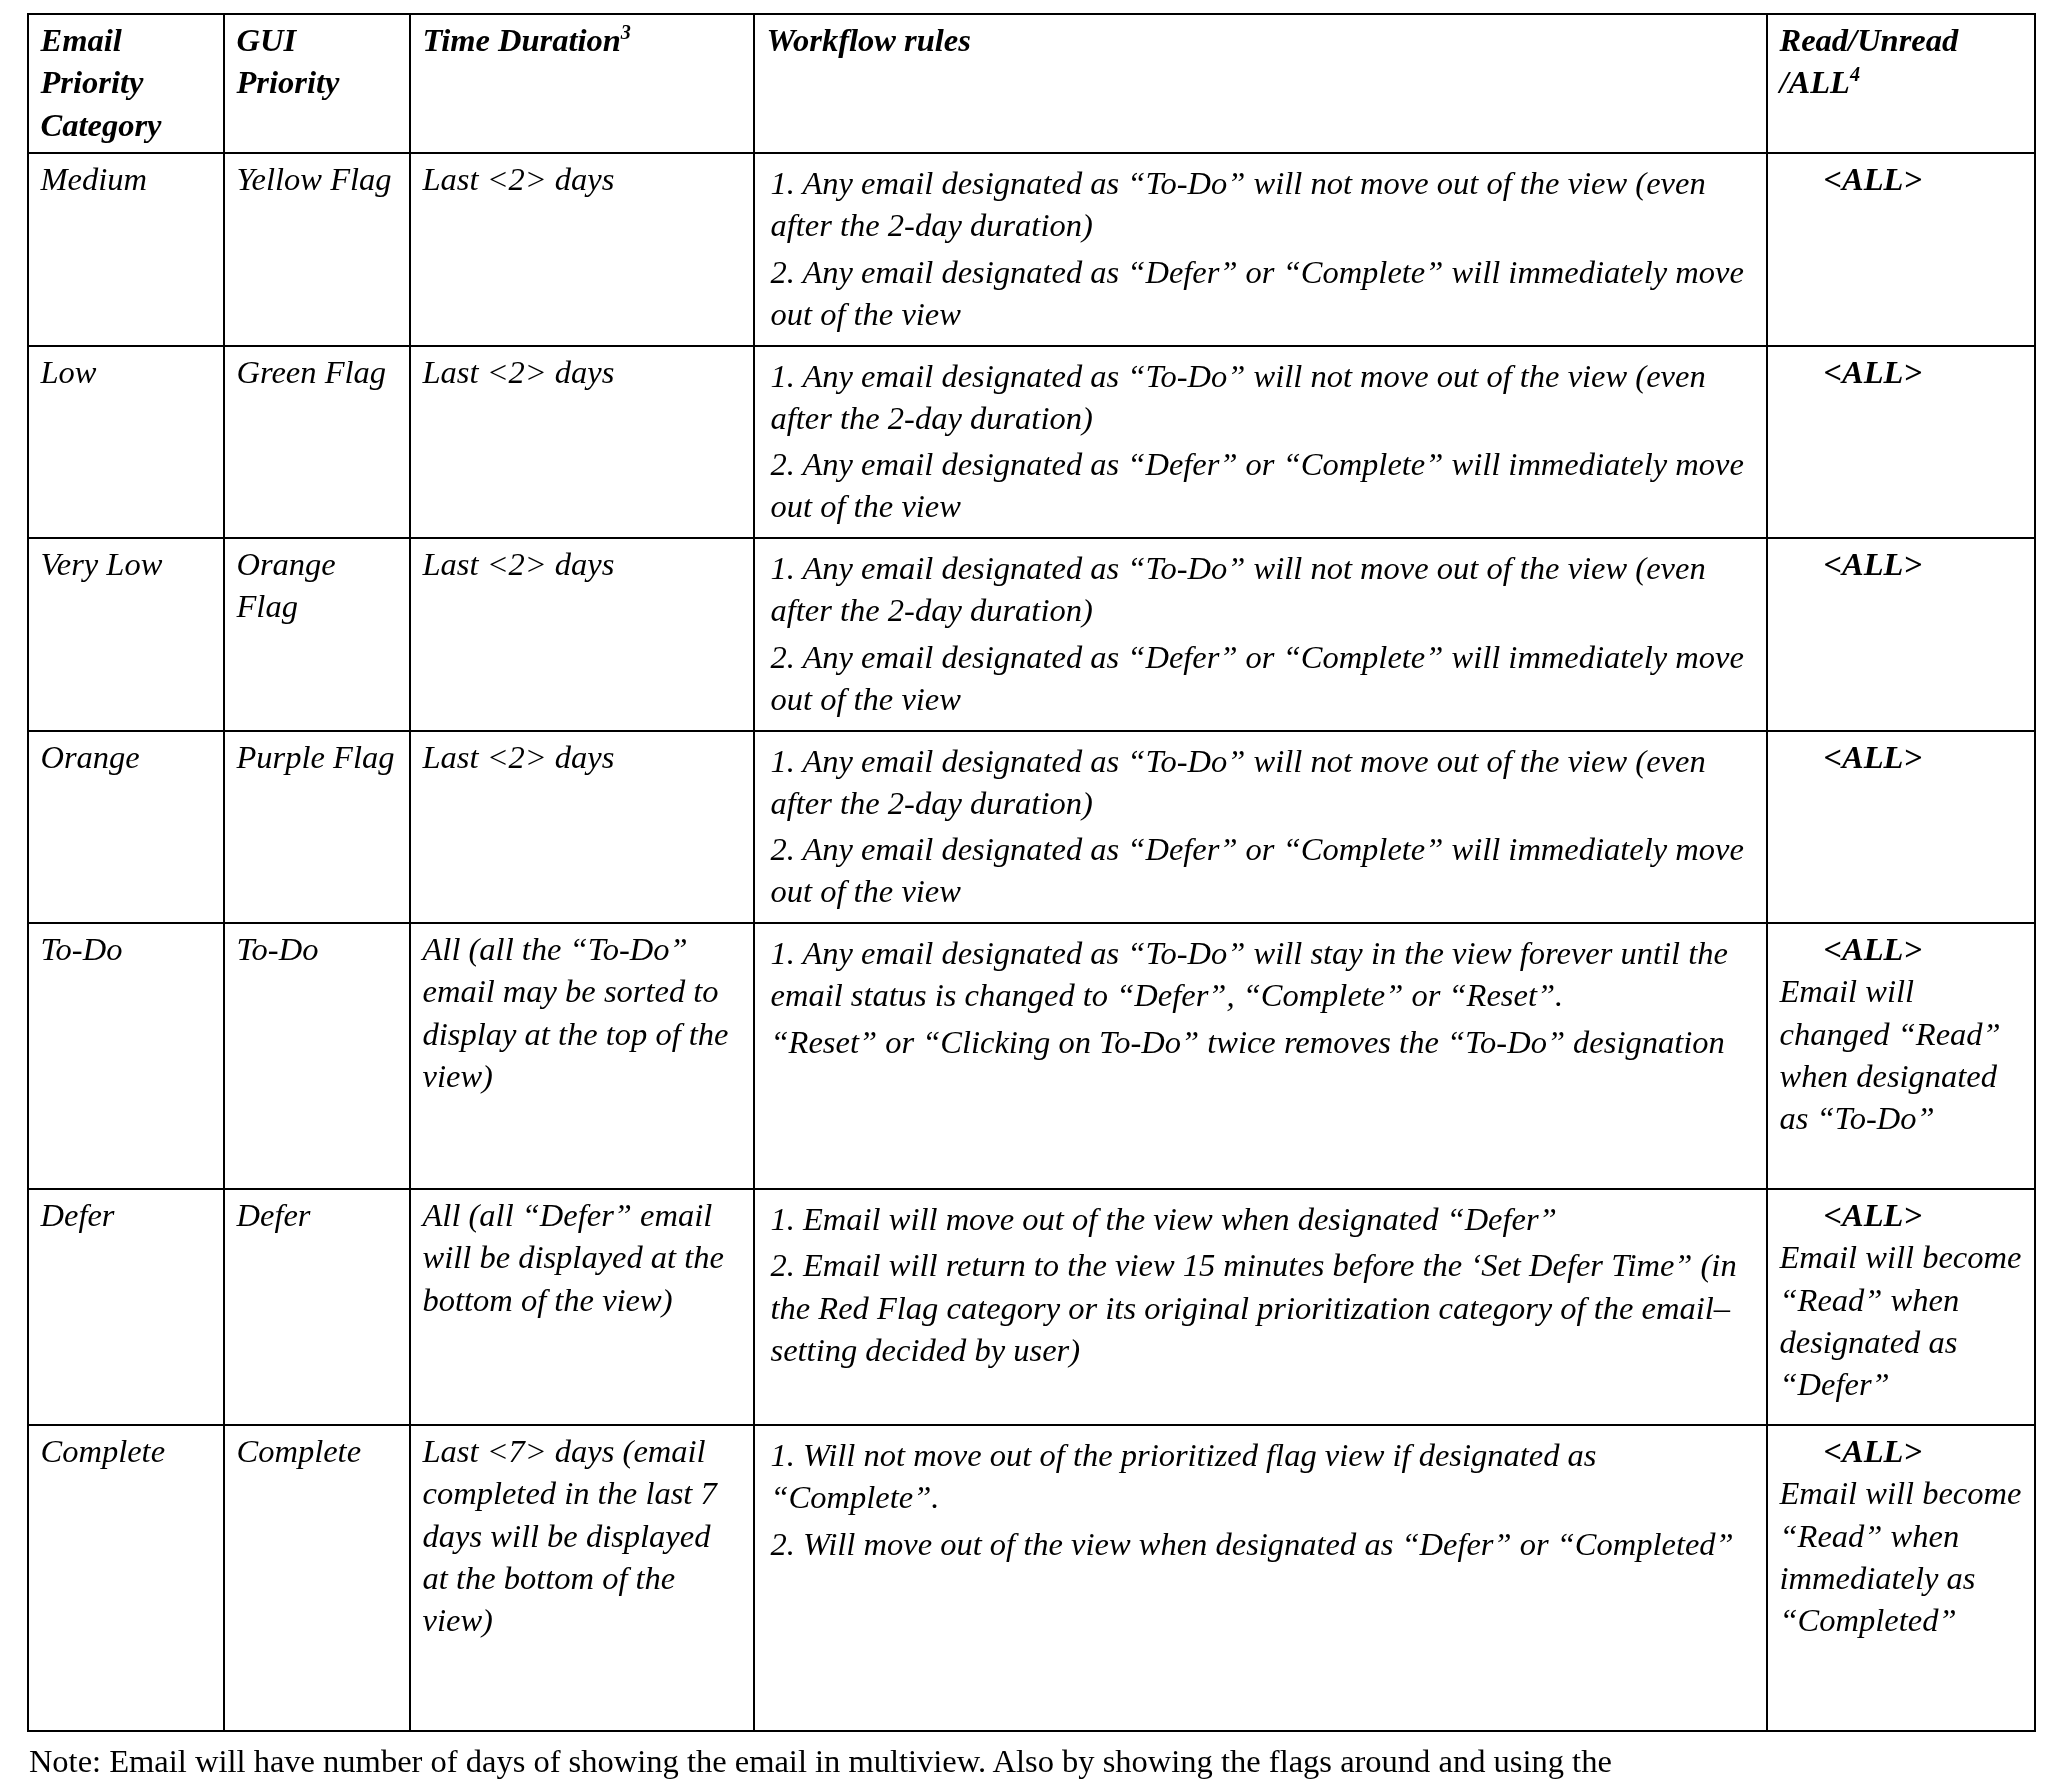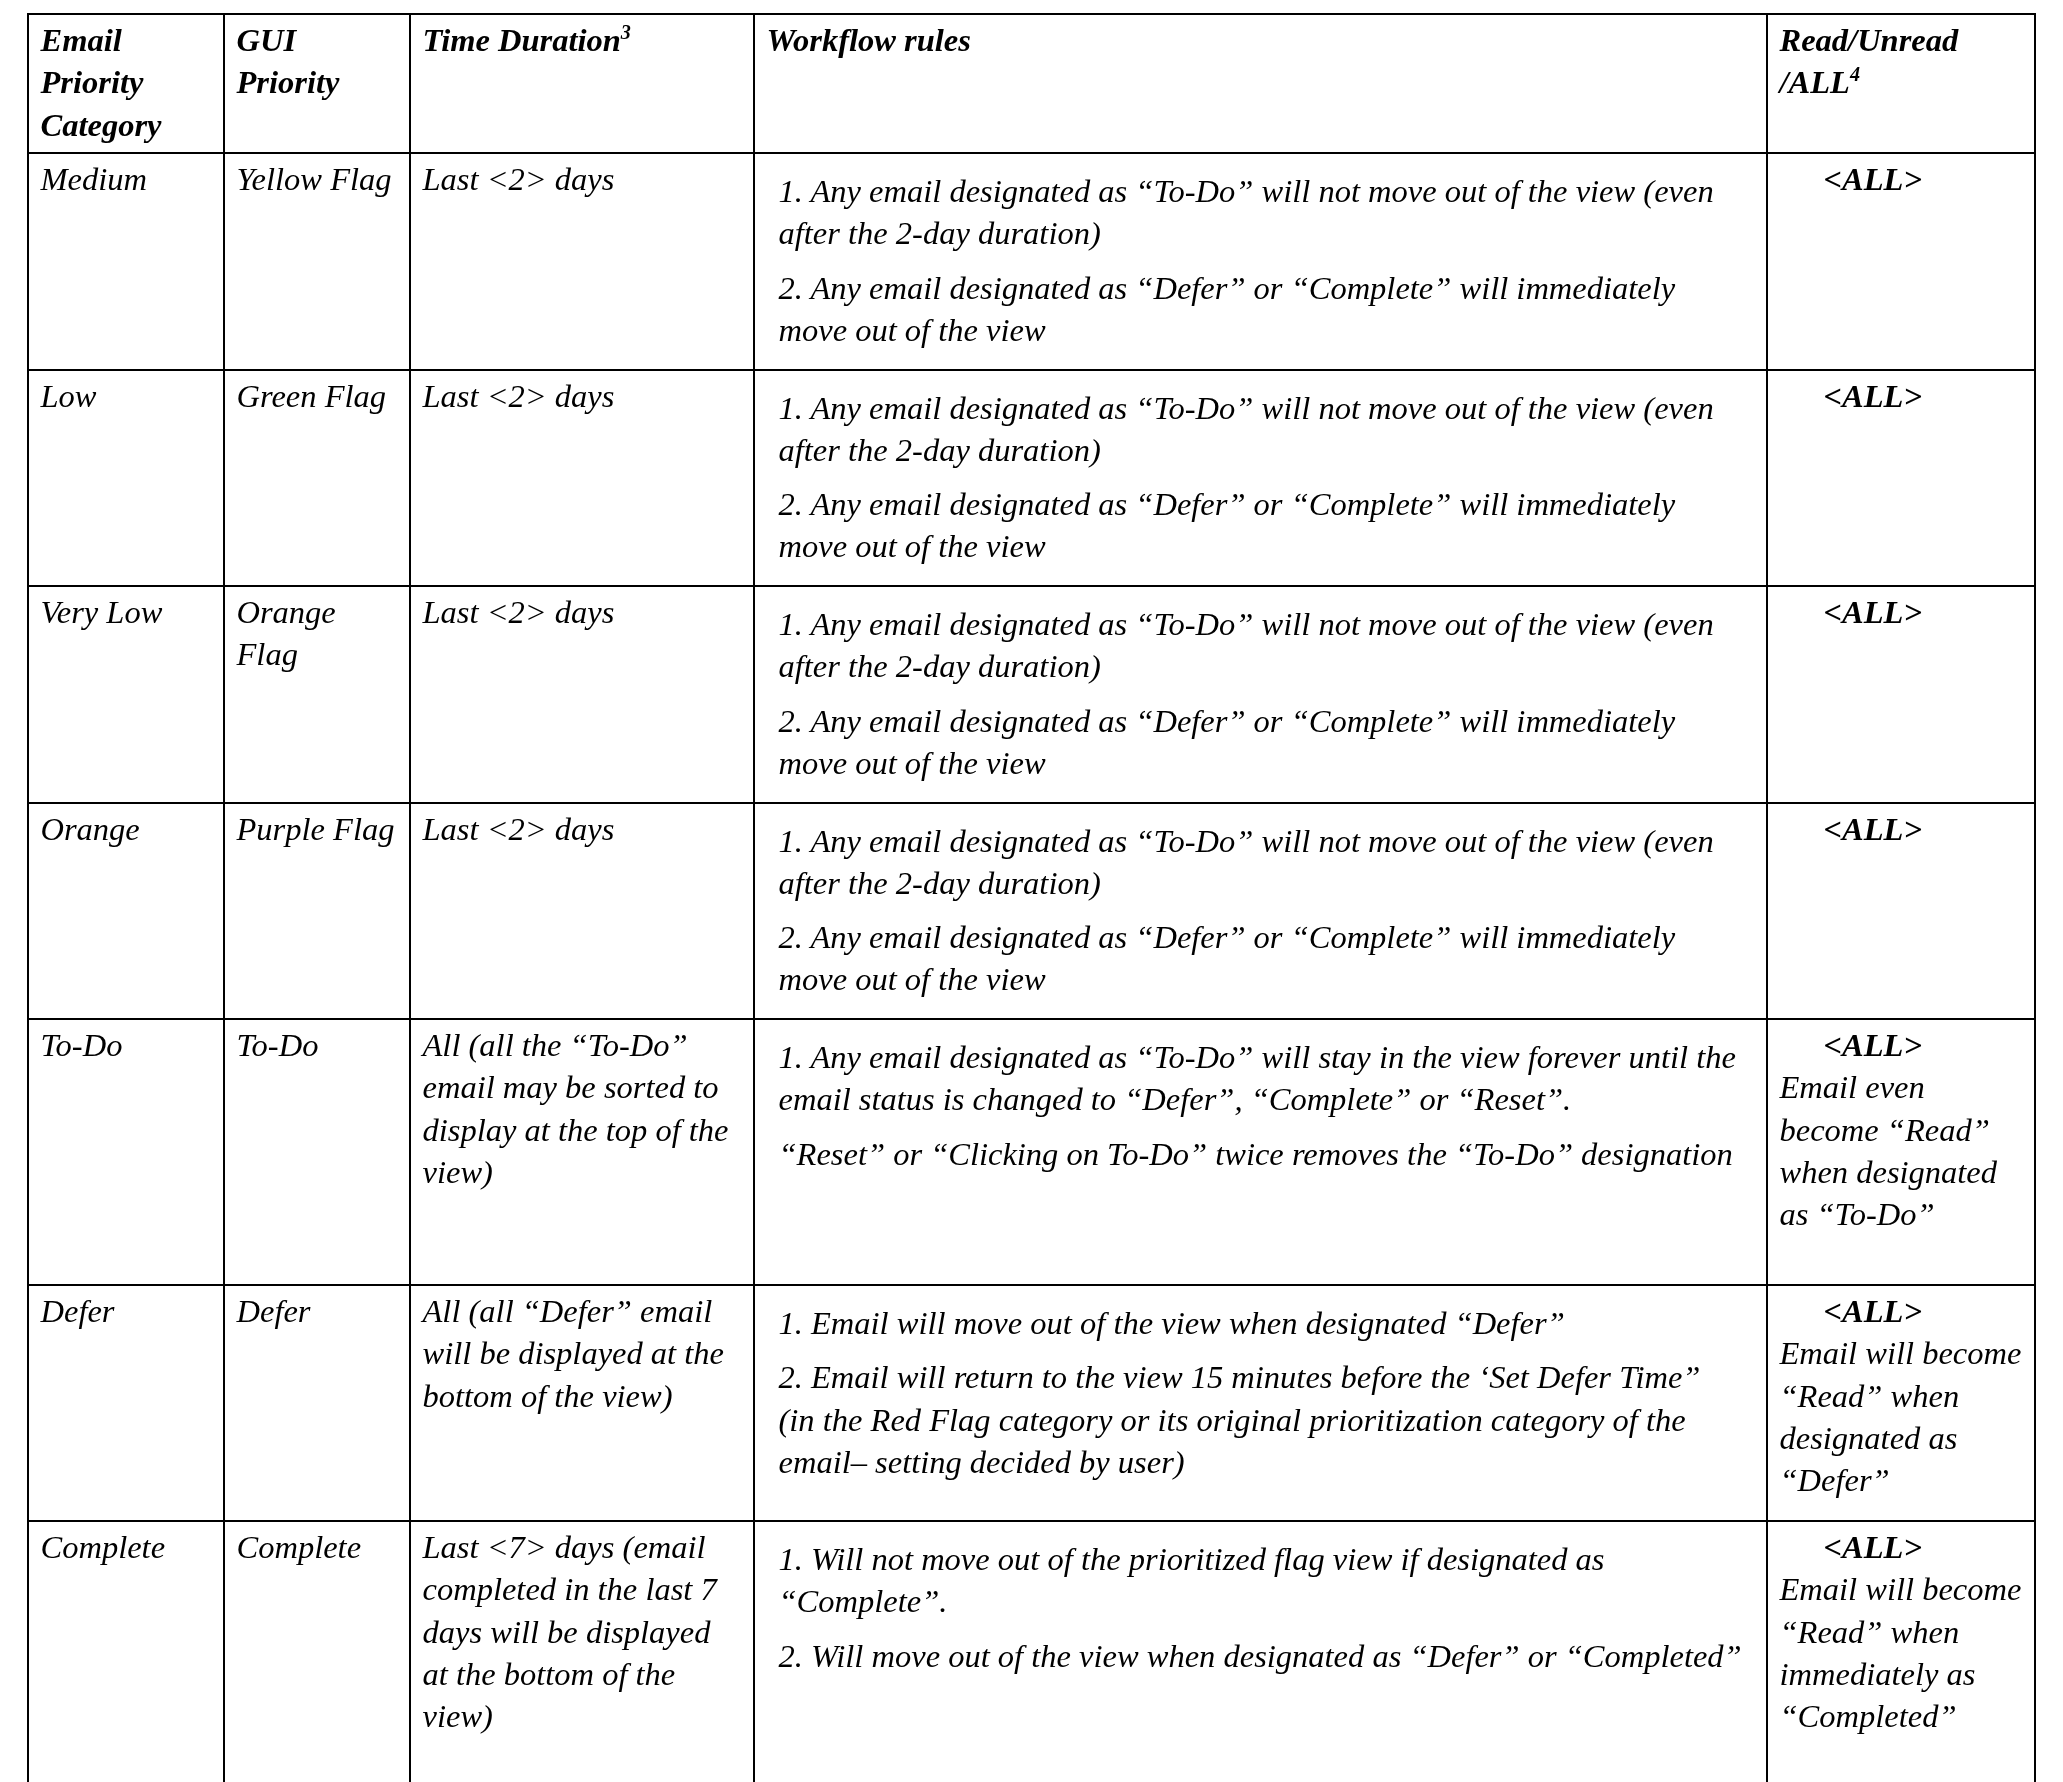--- a/index.html
+++ b/index.html
@@ -39,21 +39,21 @@
   tr.r-std    { height: 180px; }
   tr.r-todo   { height: 266px; }
   tr.r-defer  { height: 236px; }
   tr.r-comp   { height: 306px; }
   .b { font-weight: bold; margin-left: 44px; }
   sup {
     font-size: 0.62em;
     vertical-align: super;
     line-height: 0;
   }
-  .wf-item { margin: 12px; }
+  .wf-item { margin: 4px; }
   .footnote {
     margin: 7.6px 0 0 1.9px;
     white-space: nowrap;
   }
 </style>
 </head>
 <body>
 
 <table class="rules">
   <colgroup>
@@ -176,21 +176,21 @@
         </td>
     <td>
           <div>All (all the “To-Do” email may be sorted to display at the top of the view)</div>
         </td>
     <td>
       <div class="wf-item">1. Any email designated as “To-Do” will stay in the view forever until the email status is changed to “Defer”, “Complete” or “Reset”.</div>
       <div class="wf-item">“Reset” or “Clicking on To-Do” twice removes the “To-Do” designation</div>
     </td>
     <td>
       <div class="b">&lt;ALL&gt;</div>
-      <div>Email even become “Read” when designated as “To-Do”</div>
+      <div>Email will changed “Read” when designated as “To-Do”</div>
     </td>
   </tr>
 
   <tr class="r-defer">
     <td>
           <div>Defer</div>
         </td>
     <td>
           <div>Defer</div>
         </td>

